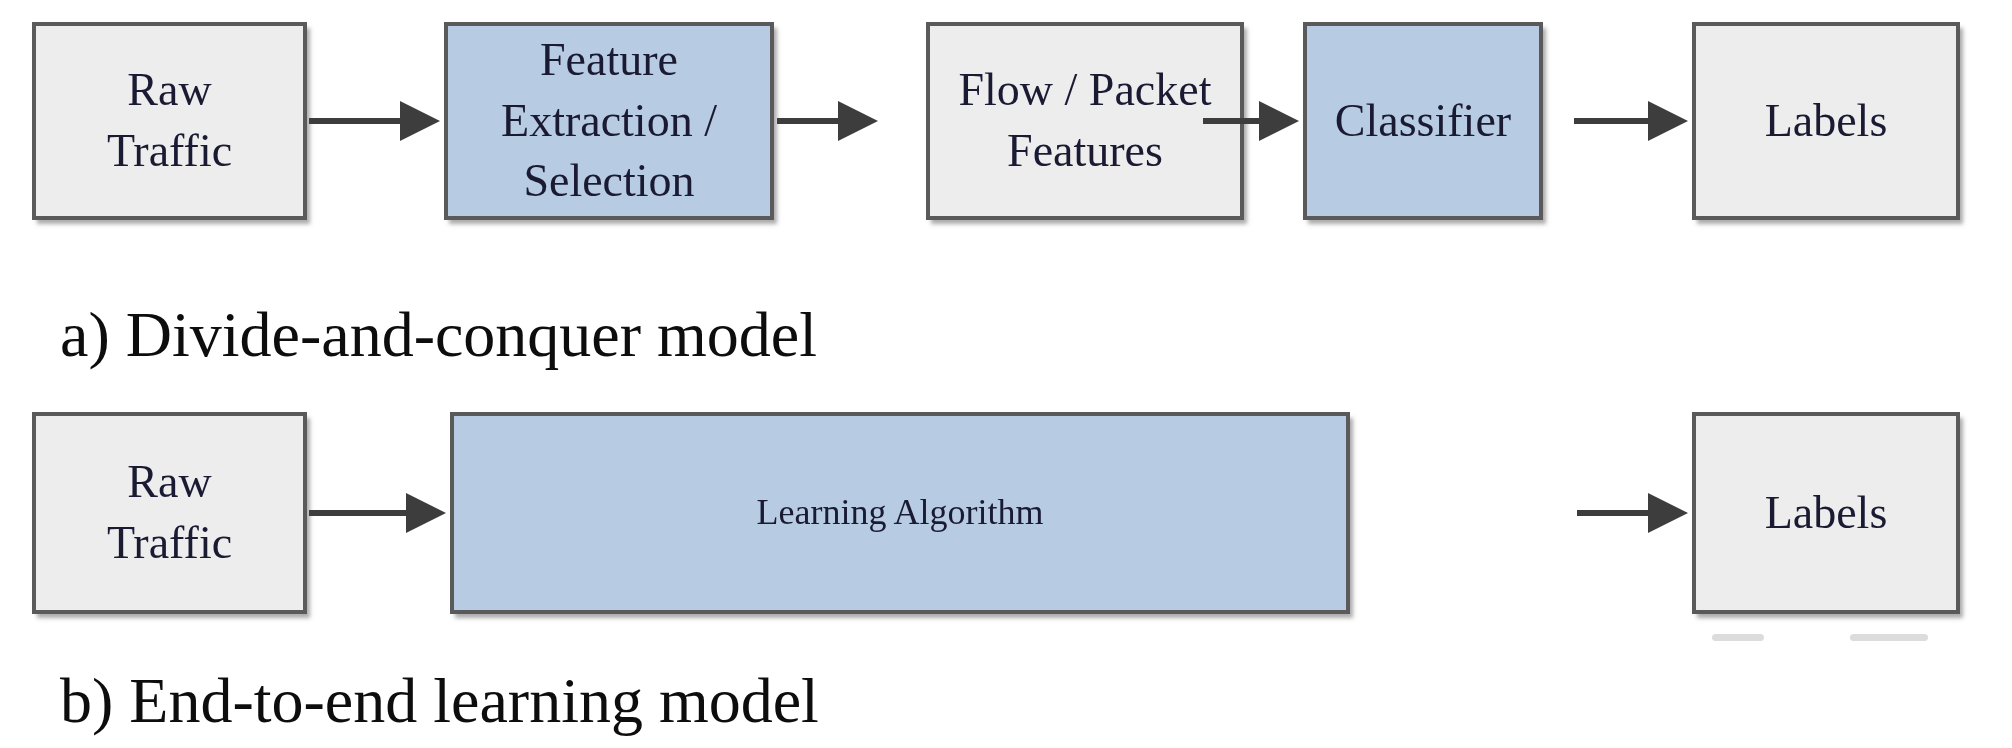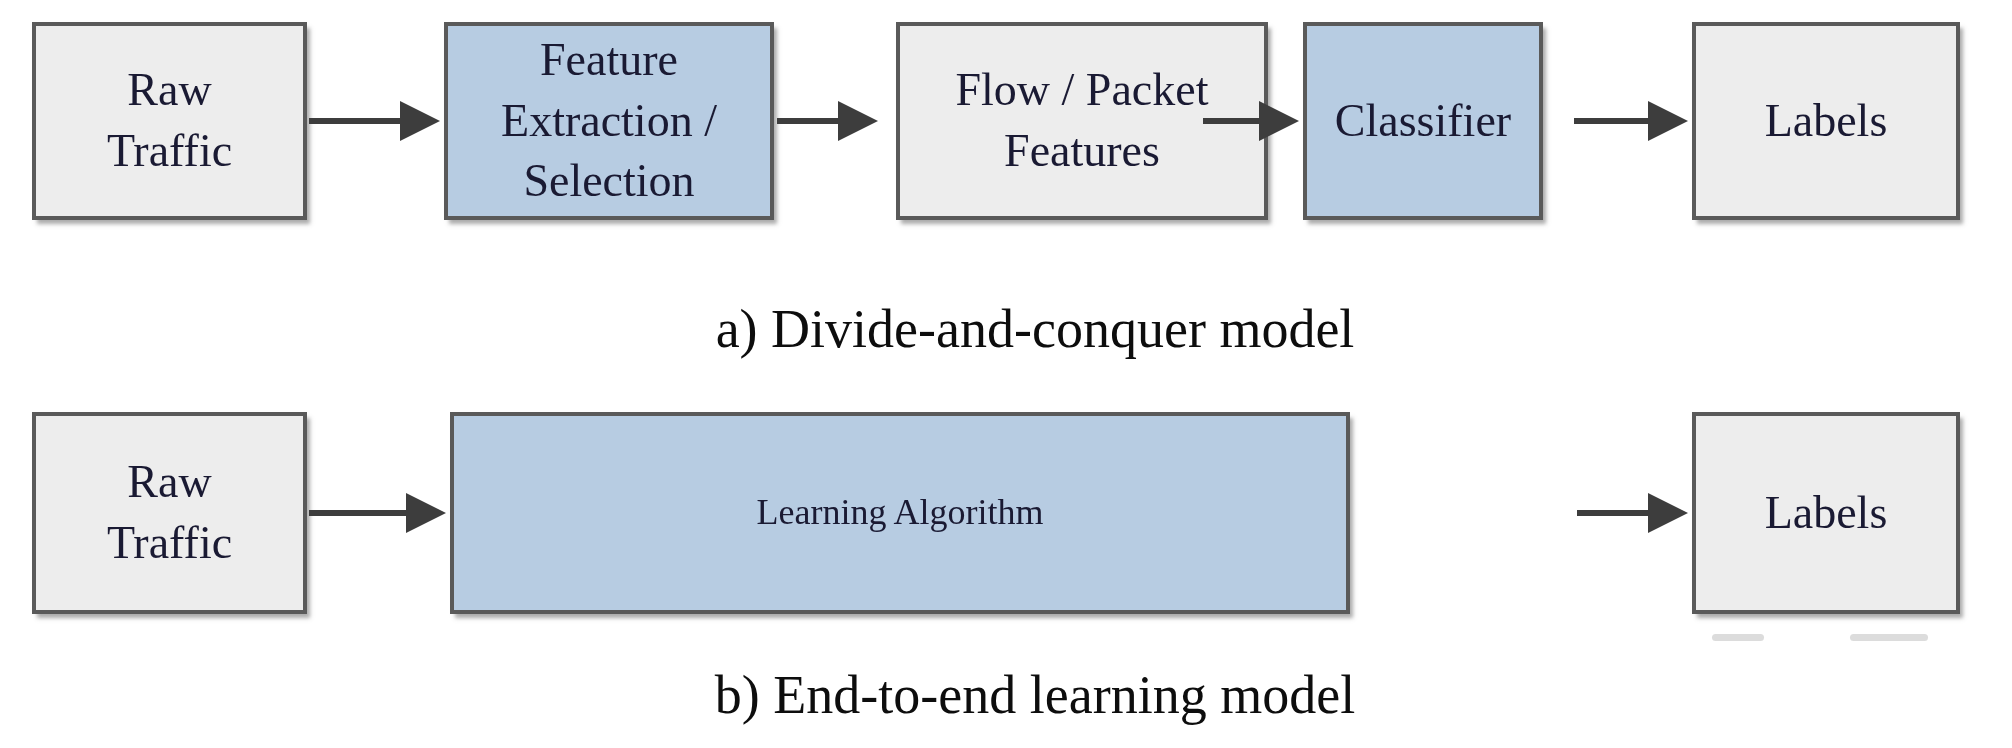--- a/index.html
+++ b/index.html
@@ -39,22 +39,22 @@
     position:absolute;left:0;right:36px;top:17px;height:6px;
     background:var(--arrow);
   }
   .arrow .head{
     position:absolute;right:0;top:0;width:0;height:0;
     border-left:40px solid var(--arrow);
     border-top:20px solid transparent;
     border-bottom:20px solid transparent;
   }
   .caption{
-    position:absolute;left:0;width:1990px;text-align:center;
-    font-size:54px;color:var(--caption);padding-left:40px;
+    position:absolute;left:0;width:1990px;
+    font-size:64px;color:var(--caption);padding-left:40px;
   }
   .caption-a{top:298px;}
   .caption-b{top:664px;}
   .black-bar{position:absolute;background:var(--black-bar);}
   .bar-right-top{left:1998px;top:0;width:14px;height:612px;}
   .bar-right-bottom{left:1998px;top:722px;width:14px;height:26px;}
   .smudge{position:absolute;top:634px;height:7px;background:#dcdcdc;border-radius:4px;}
   .smudge-1{left:1692px;width:52px;}
   .smudge-2{left:1830px;width:78px;}
 </style>
@@ -78,21 +78,21 @@
       <span class="lbl">Feature
 Extraction /
 Selection</span>
     </div>
 
     <div class="arrow arrow-row1" style="left:757px;width:101px">
       <i class="shaft"></i>
       <i class="head"></i>
     </div>
 
-    <div class="node gray row1" style="left:876px;width:372px">
+    <div class="node gray row1" style="left:906px;width:318px">
       <span class="lbl">Flow / Packet
 Features</span>
     </div>
 
     <div class="arrow arrow-row1" style="left:1183px;width:96px">
       <i class="shaft"></i>
       <i class="head"></i>
     </div>
 
     <div class="node blue row1" style="left:1283px;width:240px">

